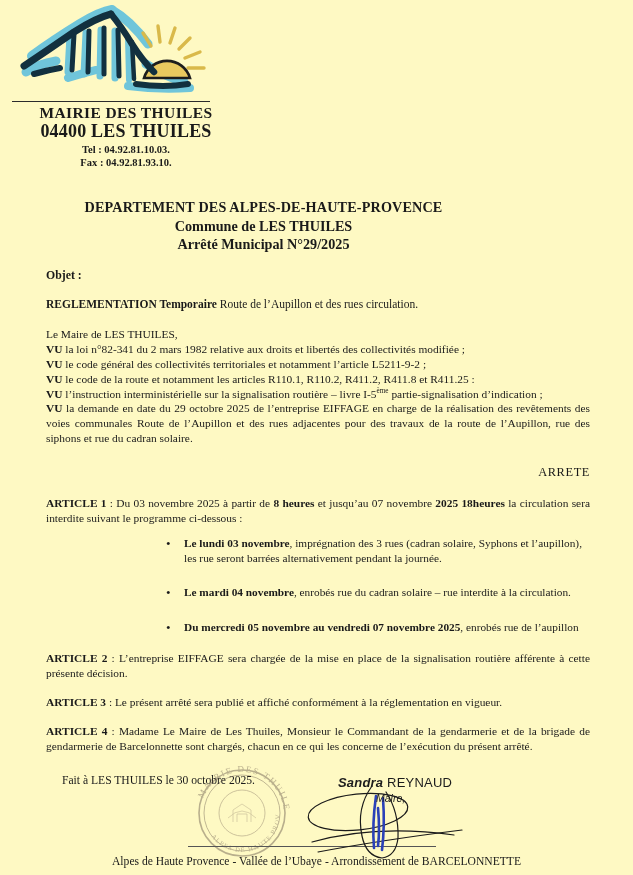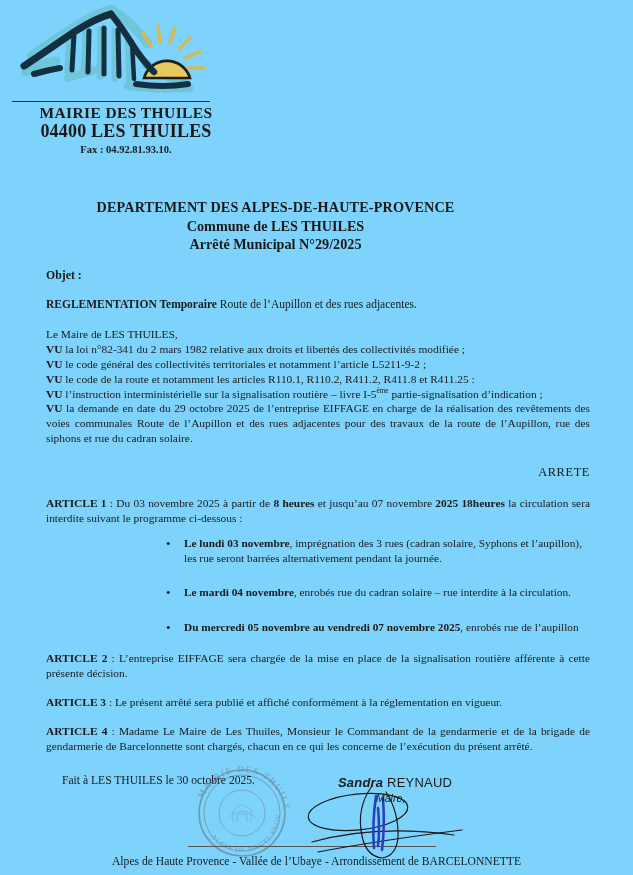--- a/index.html
+++ b/index.html
@@ -5,21 +5,21 @@
 <style>
   html, body {
     margin: 0;
     padding: 0;
     background: #ffffff;
   }
   #page {
     position: relative;
     width: 633px;
     height: 875px;
-    background: #7dd3fc;
+    background: #fef9c3;
     font-family: "Liberation Serif", "DejaVu Serif", serif;
     color: #1a1a1a;
     overflow: hidden;
   }
 
   
   .letterhead {
     position: absolute;
     left: 0;
     top: 0;
@@ -60,21 +60,20 @@
     margin-left: 12px;
   }
 
   
   .title-block {
     position: absolute;
     left: 0;
     top: 198px;
     width: 527px;
     text-align: center;
-    padding-left: 12px;
   }
   .doc-dept {
     font-size: 14.2px;
     font-weight: bold;
     letter-spacing: 0.15px;
     line-height: 1.32;
   }
   .doc-commune {
     font-size: 14.2px;
     font-weight: bold;
@@ -269,35 +268,36 @@
           <path d="M110 30 L111 76" stroke-width="5"></path>
           <path d="M124 42 L126 79" stroke-width="4.5"></path>
           <path d="M26 74 Q40 70 52 68" stroke-width="6"></path>
           <path d="M128 84 Q156 88 180 84" stroke-width="6"></path>
         </g>
       </svg>
     </div>
     <div class="rule"></div>
     <div class="mairie-name">MAIRIE DES THUILES</div>
     <div class="mairie-cp">04400 LES THUILES</div>
+    <div class="mairie-tel">Tel : 04.92.81.10.03.</div>
     <div class="mairie-fax">Fax : 04.92.81.93.10.</div>
   </div>
 
   <div class="title-block">
     <div class="doc-dept">DEPARTEMENT DES ALPES-DE-HAUTE-PROVENCE</div>
     <div class="doc-commune">Commune de LES THUILES</div>
     <div class="doc-number">Arrêté Municipal N°29/2025</div>
   </div>
 
   <div class="body-area">
 
     <div class="objet-label">Objet :</div>
 
     <div class="objet-text">
-      <span class="b">REGLEMENTATION Temporaire</span><span> Route de l’Aupillon et des rues adjacentes.</span>
+      <span class="b">REGLEMENTATION Temporaire</span><span> Route de l’Aupillon et des rues circulation.</span>
     </div>
 
     <div class="vu-block">
       <div class="vu-line">Le Maire de LES THUILES,</div>
 
       <div class="vu-line">
         <span class="b">VU</span><span> la loi n°82-341 du 2 mars 1982 relative aux droits et libertés des collectivités modifiée ;</span>
       </div>
 
       <div class="vu-line">

